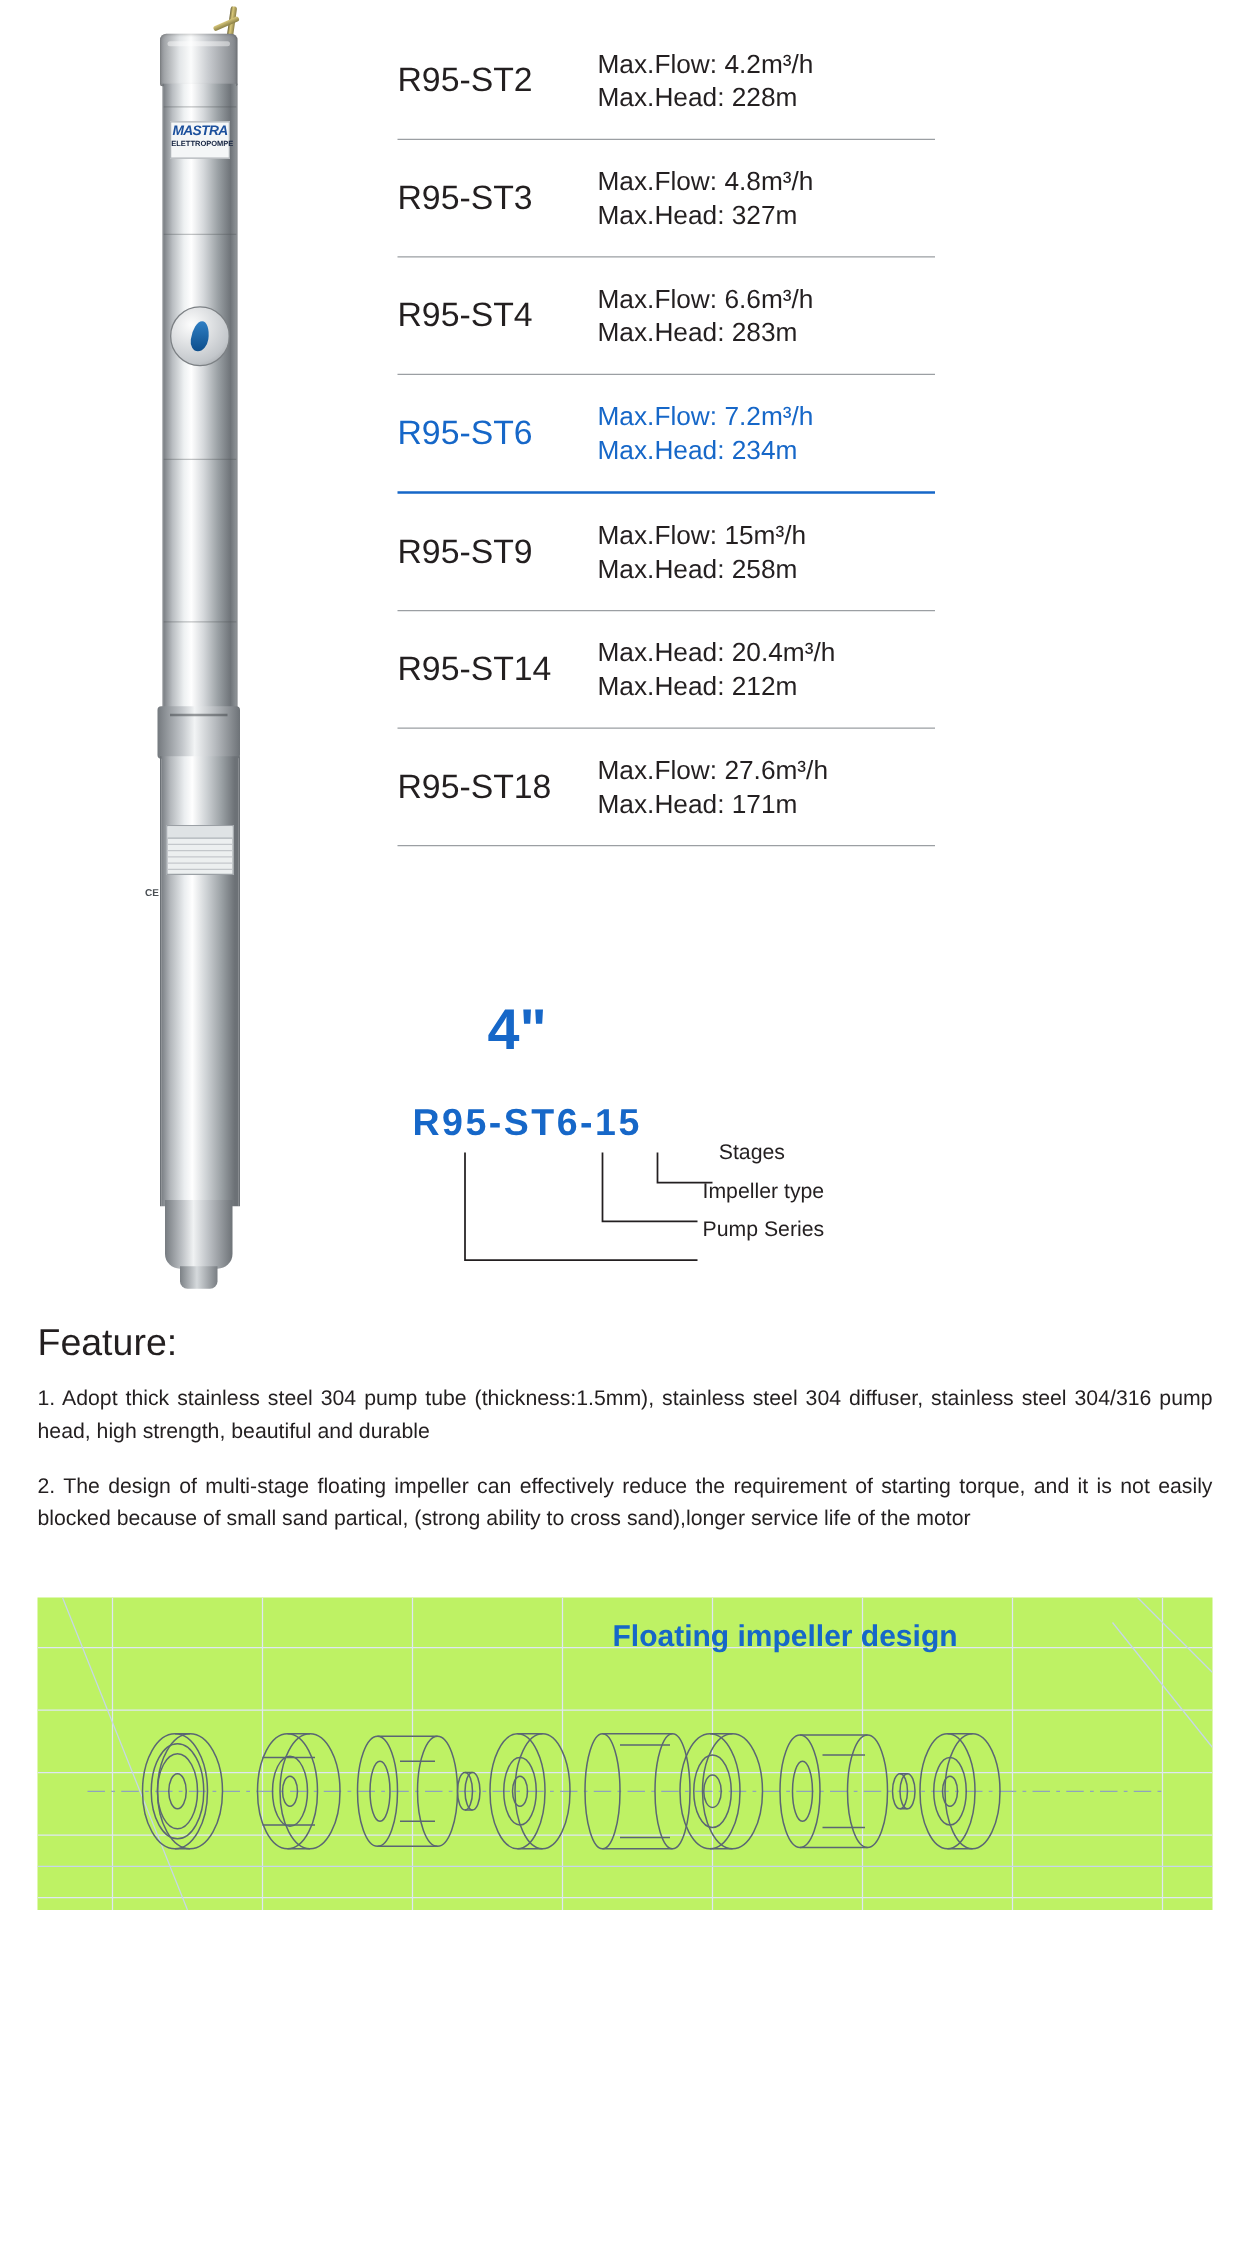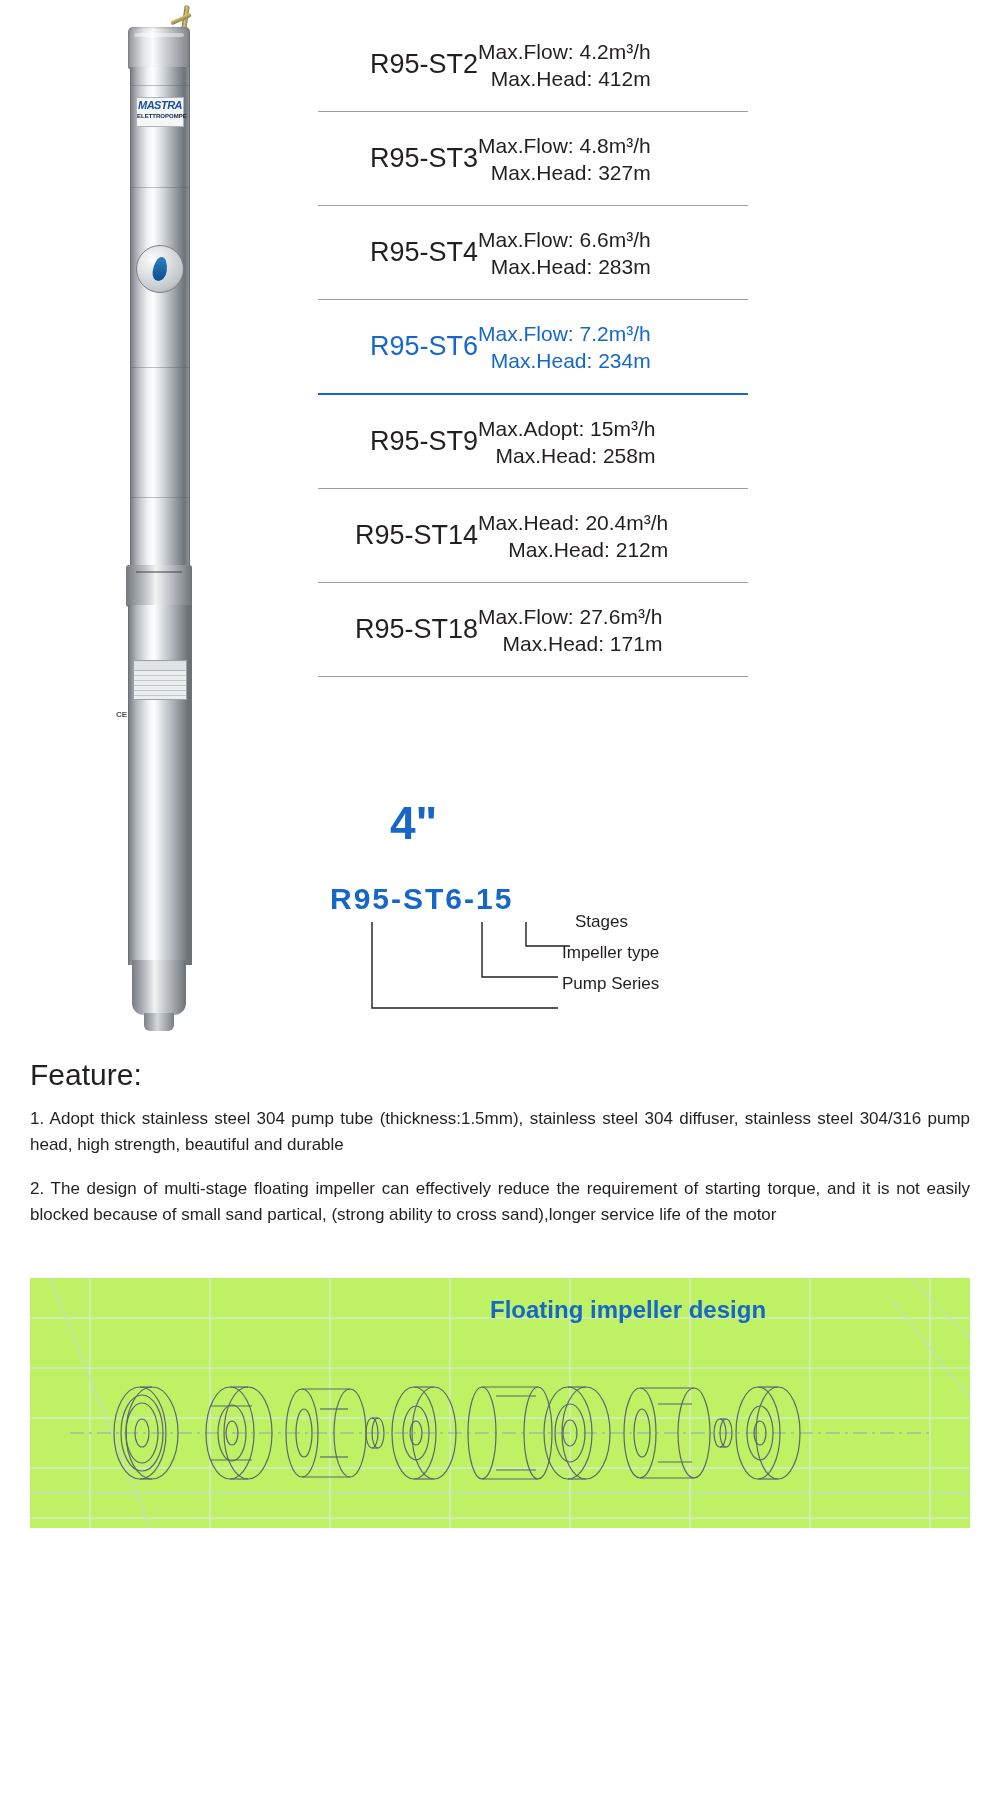--- a/index.html
+++ b/index.html
@@ -101,21 +101,21 @@
     border-radius:0 0 12px 12px;
   }
   .bottom-tip{
     position:absolute;left:34px;top:1008px;width:30px;height:18px;
     background:linear-gradient(90deg,#7c8186,#d5d9dc 45%,#797e83);
     border-radius:0 0 6px 6px;
   }
 
   
   .spec-table{
-    position:absolute;left:318px;top:18px;width:430px;text-align:right;
+    position:absolute;left:318px;top:18px;width:430px;
   }
   .spec-row{
     display:flex;align-items:center;
     height:93px;
     border-bottom:1px solid #9b9fa3;
     position:relative;
   }
   .spec-row .model{
     width:160px;
     font-size:27px;
@@ -223,21 +223,21 @@
     <div class="bottom-cone"></div>
     <div class="bottom-tip"></div>
   </div>
 
   <div class="spec-table">
 
     <div class="spec-row">
       <div class="model">R95-ST2</div>
       <div class="vals">
         <div>Max.Flow: 4.2m³/h</div>
-        <div>Max.Head: 412m</div>
+        <div>Max.Head: 228m</div>
       </div>
     </div>
 
     <div class="spec-row">
       <div class="model">R95-ST3</div>
       <div class="vals">
         <div>Max.Flow: 4.8m³/h</div>
         <div>Max.Head: 327m</div>
       </div>
     </div>
@@ -255,21 +255,21 @@
       <div class="vals">
         <div>Max.Flow: 7.2m³/h</div>
         <div>Max.Head: 234m</div>
       </div>
     </div>
 
 
     <div class="spec-row">
       <div class="model">R95-ST9</div>
       <div class="vals">
-        <div>Max.Adopt: 15m³/h</div>
+        <div>Max.Flow: 15m³/h</div>
         <div>Max.Head: 258m</div>
       </div>
     </div>
 
     <div class="spec-row">
       <div class="model">R95-ST14</div>
       <div class="vals">
         <div>Max.Head: 20.4m³/h</div>
         <div>Max.Head: 212m</div>
       </div>

